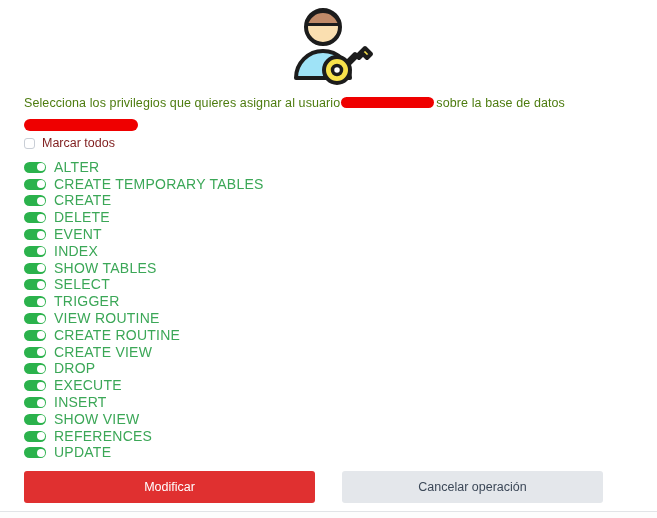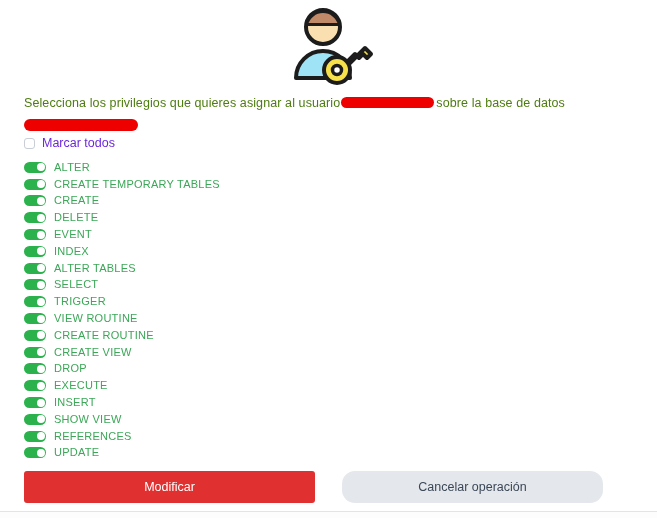--- a/index.html
+++ b/index.html
@@ -87,21 +87,21 @@
     height: 11px;
     border: 1px solid #c9ced6;
     border-radius: 3px;
     background: #ffffff;
     box-sizing: border-box;
     flex: 0 0 auto;
     cursor: pointer;
   }
   .check-label {
     font-size: 12.5px;
-    color: #6d28d9;
+    color: #7f1d1d;
     line-height: 13px;
   }
 
   
   .priv-list {
     position: absolute;
     left: 24px;
     top: 159px;
     width: 400px;
   }
@@ -123,21 +123,21 @@
   .toggle .knob {
     position: absolute;
     top: 1.5px;
     left: 12.5px;
     width: 8px;
     height: 8px;
     border-radius: 50%;
     background: #ffffff;
   }
   .priv-label {
-    font-size: 11px;
+    font-size: 14px;
     color: #3ba757;
     letter-spacing: 0.25px;
     line-height: 13px;
     white-space: nowrap;
     text-align: right;
   }
 
   
   .btn-row {
     position: absolute;
@@ -162,21 +162,20 @@
   }
   .btn-primary {
     width: 291px;
     background: #e03030;
     color: #ffffff;
   }
   .btn-secondary {
     width: 261px;
     background: #e4e7eb;
     color: #3c4858;
-    border-radius: 13px;
   }
 
   .bottom-divider {
     position: absolute;
     left: 0;
     top: 511px;
     width: 657px;
     height: 1px;
     background: #e2e4e7;
   }
@@ -256,21 +255,21 @@
       <div class="priv-row">
         <span class="toggle">
           <span class="knob"></span>
         </span>
         <span class="priv-label">INDEX</span>
       </div>
       <div class="priv-row">
         <span class="toggle">
           <span class="knob"></span>
         </span>
-        <span class="priv-label">ALTER TABLES</span>
+        <span class="priv-label">SHOW TABLES</span>
       </div>
       <div class="priv-row">
         <span class="toggle">
           <span class="knob"></span>
         </span>
         <span class="priv-label">SELECT</span>
       </div>
       <div class="priv-row">
         <span class="toggle">
           <span class="knob"></span>

